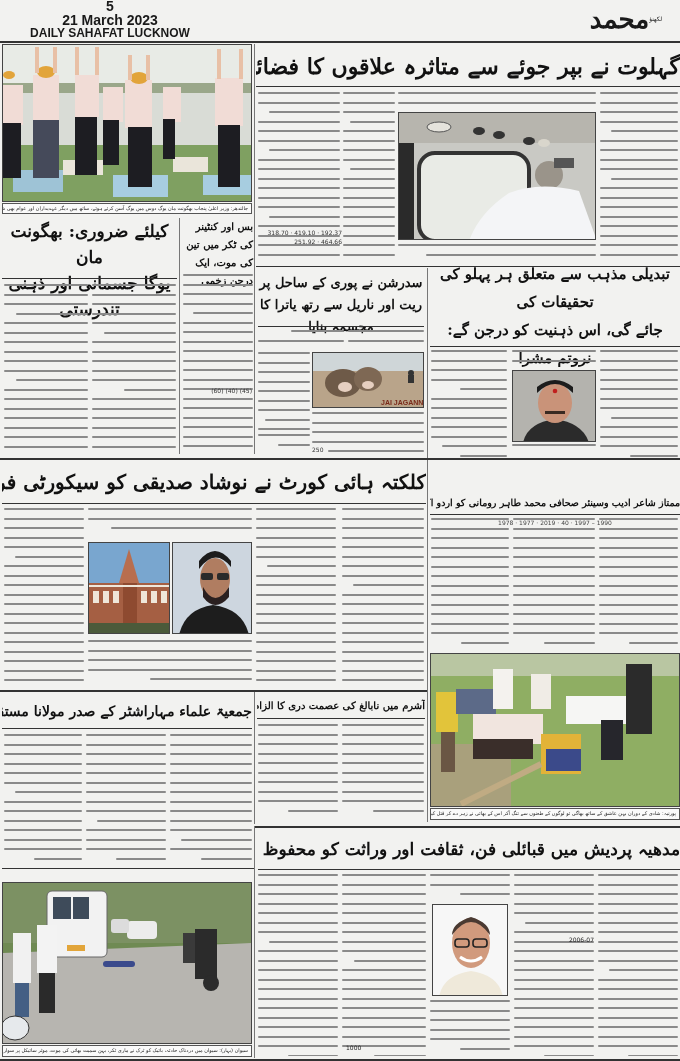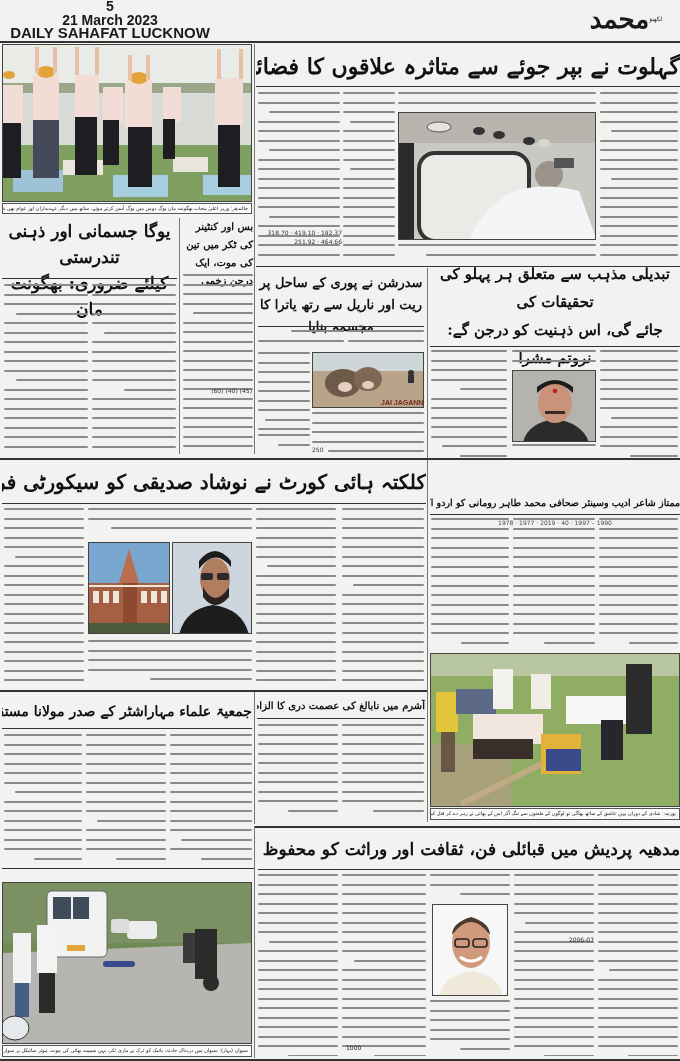--- a/index.html
+++ b/index.html
@@ -2,21 +2,21 @@
 <html><head>
 <meta charset="utf-8">
 <style>
   * { box-sizing: border-box; margin: 0; padding: 0; }
   html, body { width: 680px; height: 1061px; background: #f2f2f0; overflow: hidden; }
   body { position: relative; font-family: "DejaVu Sans", sans-serif; color: #1a1a1a; }
   .abs { position: absolute; }
   .hdr-left { left: 0; top: 0; width: 220px; height: 40px; text-align: center; }
   .page-no { font-family: "Liberation Sans", sans-serif; font-weight: bold; font-size: 14px; line-height: 13px; }
   .date { font-family: "Liberation Sans", sans-serif; font-weight: bold; font-size: 14px; line-height: 14px; }
-  .paper-en { font-family: "Liberation Sans", sans-serif; font-weight: bold; font-size: 15px; line-height: 12px; }
+  .paper-en { font-family: "Liberation Sans", sans-serif; font-weight: bold; font-size: 12px; line-height: 12px; }
   .masthead { right: 18px; top: 4px; font-family: "DejaVu Serif", serif; font-size: 26px; font-weight: bold; direction: rtl; line-height: 30px; }
   .masthead small { font-size: 6px; vertical-align: top; font-weight: normal; }
   .rule { background: #333; height: 1px; }
   .rule.thick { height: 2px; }
   .vrule { background: #777; width: 1px; }
   .headline { direction: rtl; text-align: center; font-family: "DejaVu Serif", serif; font-weight: bold; color: #111; white-space: nowrap; overflow: hidden; }
   .subhead { direction: rtl; text-align: right; font-family: "DejaVu Serif", serif; font-weight: bold; color: #111; }
   .col { direction: rtl; overflow: hidden; }
   .col .ln { display: block; height: 2px; background: #8a8a8a; margin: 0 0 7.5px 0; border-radius: 1px; }
   .col .ln.s { width: 62%; margin-right: 0; }
@@ -176,22 +176,22 @@
     <span class="ln"></span>
     <span class="ln"></span>
     <span class="ln"></span>
     <span class="ln"></span>
     <span class="ln"></span>
     <span class="ln"></span>
 </div>
 <div class="abs rule" style="left:256px;top:266px;width:424px;"></div>
 
 <div class="abs subhead" style="left:2px;top:218px;width:175px;font-size:17px;line-height:26px;text-align:center;">
+  <div>کیلئے ضروری: بھگونت مان</div>
   <div>یوگا جسمانی اور ذہنی تندرستی</div>
-  <div>کیلئے ضروری: بھگونت مان</div>
 </div>
 <div class="abs rule" style="left:2px;top:278px;width:175px;"></div>
 <div class="abs col" style="left:4px;top:284px;width:84px;height:168px;">
   <span class="ln"></span>
     <span class="ln"></span>
     <span class="ln"></span>
     <span class="ln m"></span>
     <span class="ln"></span>
     <span class="ln"></span>
     <span class="ln"></span>

